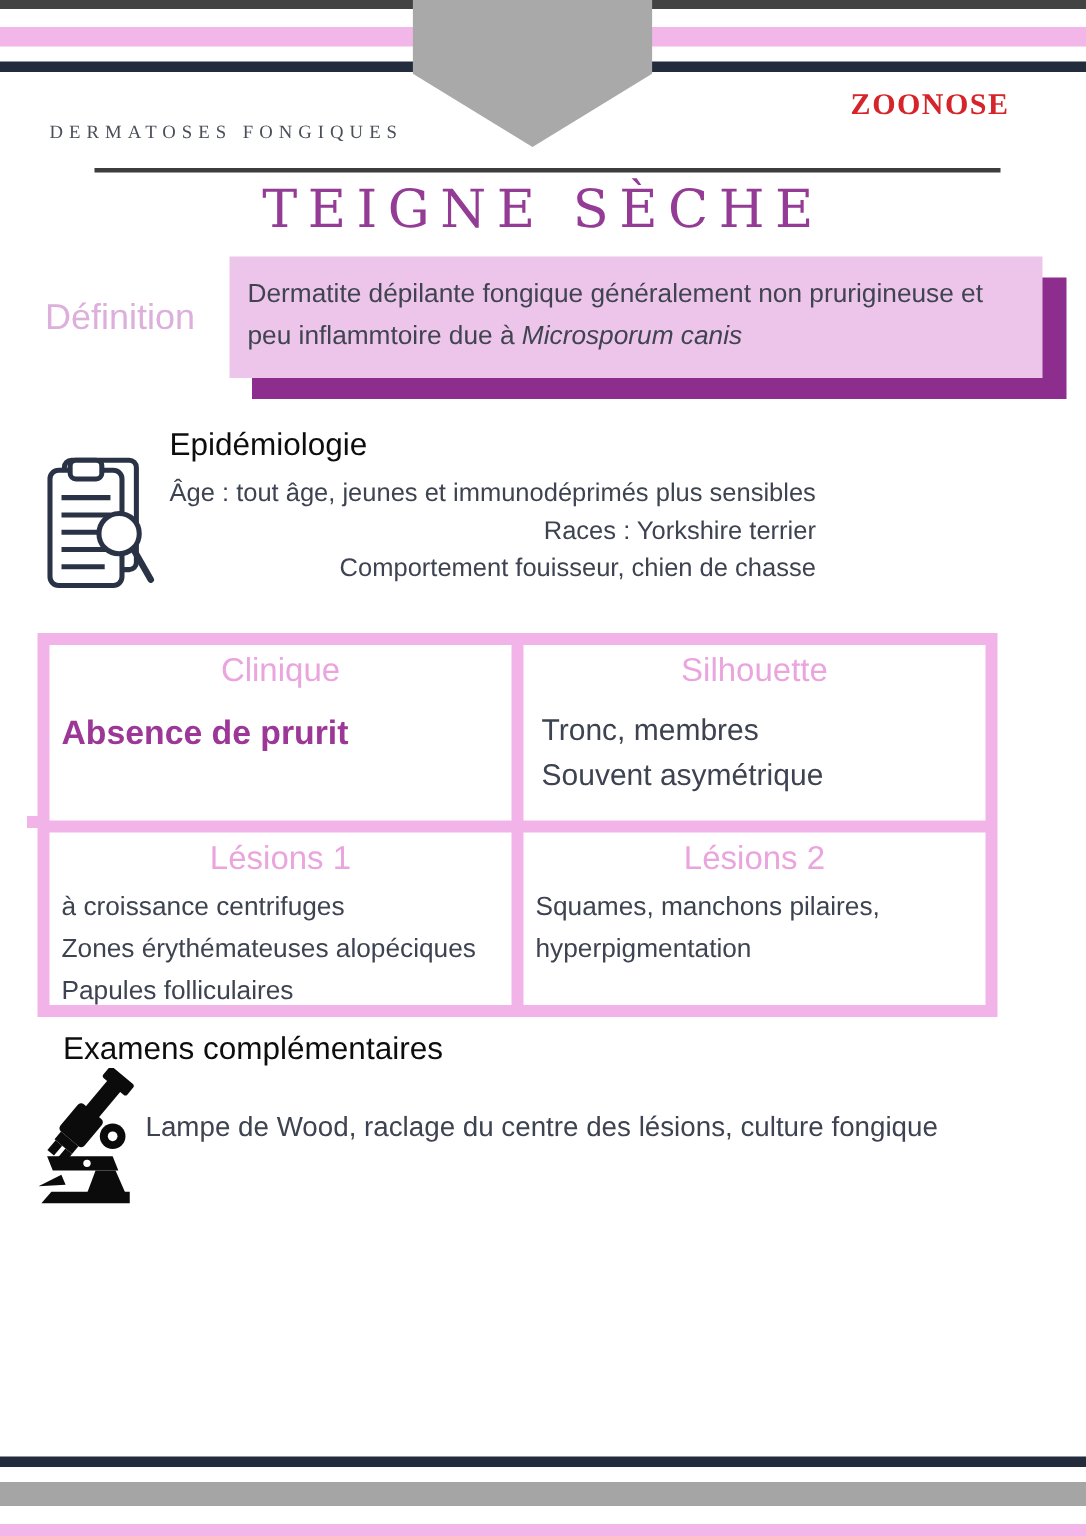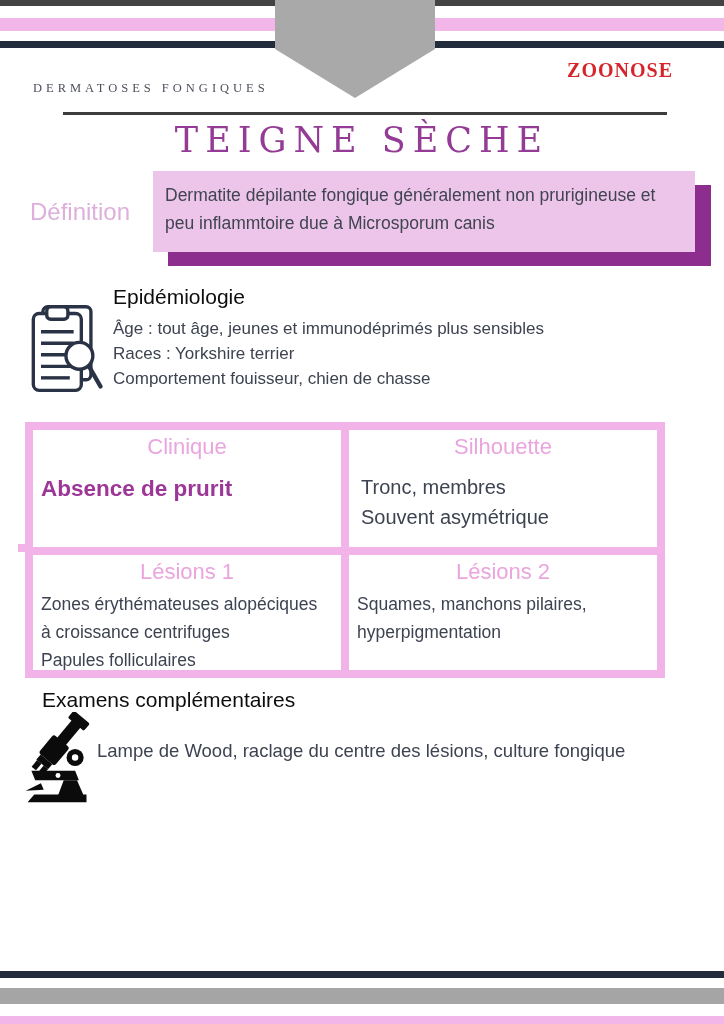--- a/index.html
+++ b/index.html
@@ -39,27 +39,27 @@
   }
 
   
   .def-label{left:30px;top:198px;font-size:24px;color:#dcb0db;}
   .def-shadow{left:168px;top:185px;width:543px;height:81px;background:#8d2e8e;}
   .def-box{
     left:153px;top:171px;width:542px;height:81px;background:#eec5ea;
     box-sizing:border-box;padding:10px 12px;
     font-size:17.5px;line-height:28px;color:#3f4450;
   }
-  .def-box .species{}
+  .def-box .species{font-style:italic;}
 
   
   .epi-icon{left:26px;top:302px;width:78px;height:96px;}
   .section-heading{font-size:21px;color:#0d0d0d;}
   .epi-heading{left:113px;top:285px;}
-  .epi-lines{left:113px;top:316px;font-size:17px;line-height:25px;color:#3d4350;}
+  .epi-lines{left:113px;top:316px;font-size:17px;line-height:25px;color:#3d4350;text-align:right;}
 
   
   .grid-table{
     left:25px;top:422px;width:640px;height:256px;background:#f2b3e8;
     box-sizing:border-box;padding:8px;display:grid;gap:8px;
     grid-template-columns:1fr 1fr;grid-template-rows:117px 1fr;
   }
   .cell{background:#ffffff;box-sizing:border-box;padding:2px 8px;overflow:hidden;}
   .cell-header{text-align:center;font-size:22px;color:#eaa5de;margin-top:2px;}
   .cell-emph{font-size:22.5px;font-weight:bold;color:#9c3697;margin-top:16px;}
@@ -127,22 +127,22 @@
     <div class="cell">
       <div class="cell-header">Silhouette</div>
       <div class="cell-big">
         <div>Tronc, membres</div>
         <div>Souvent asymétrique</div>
       </div>
     </div>
     <div class="cell">
       <div class="cell-header">Lésions 1</div>
       <div class="cell-small">
+        <div>à croissance centrifuges</div>
         <div>Zones érythémateuses alopéciques</div>
-        <div>à croissance centrifuges</div>
         <div>Papules folliculaires</div>
       </div>
     </div>
     <div class="cell">
       <div class="cell-header">Lésions 2</div>
       <div class="cell-small">
         <div>Squames, manchons pilaires,</div>
         <div>hyperpigmentation</div>
       </div>
     </div>

